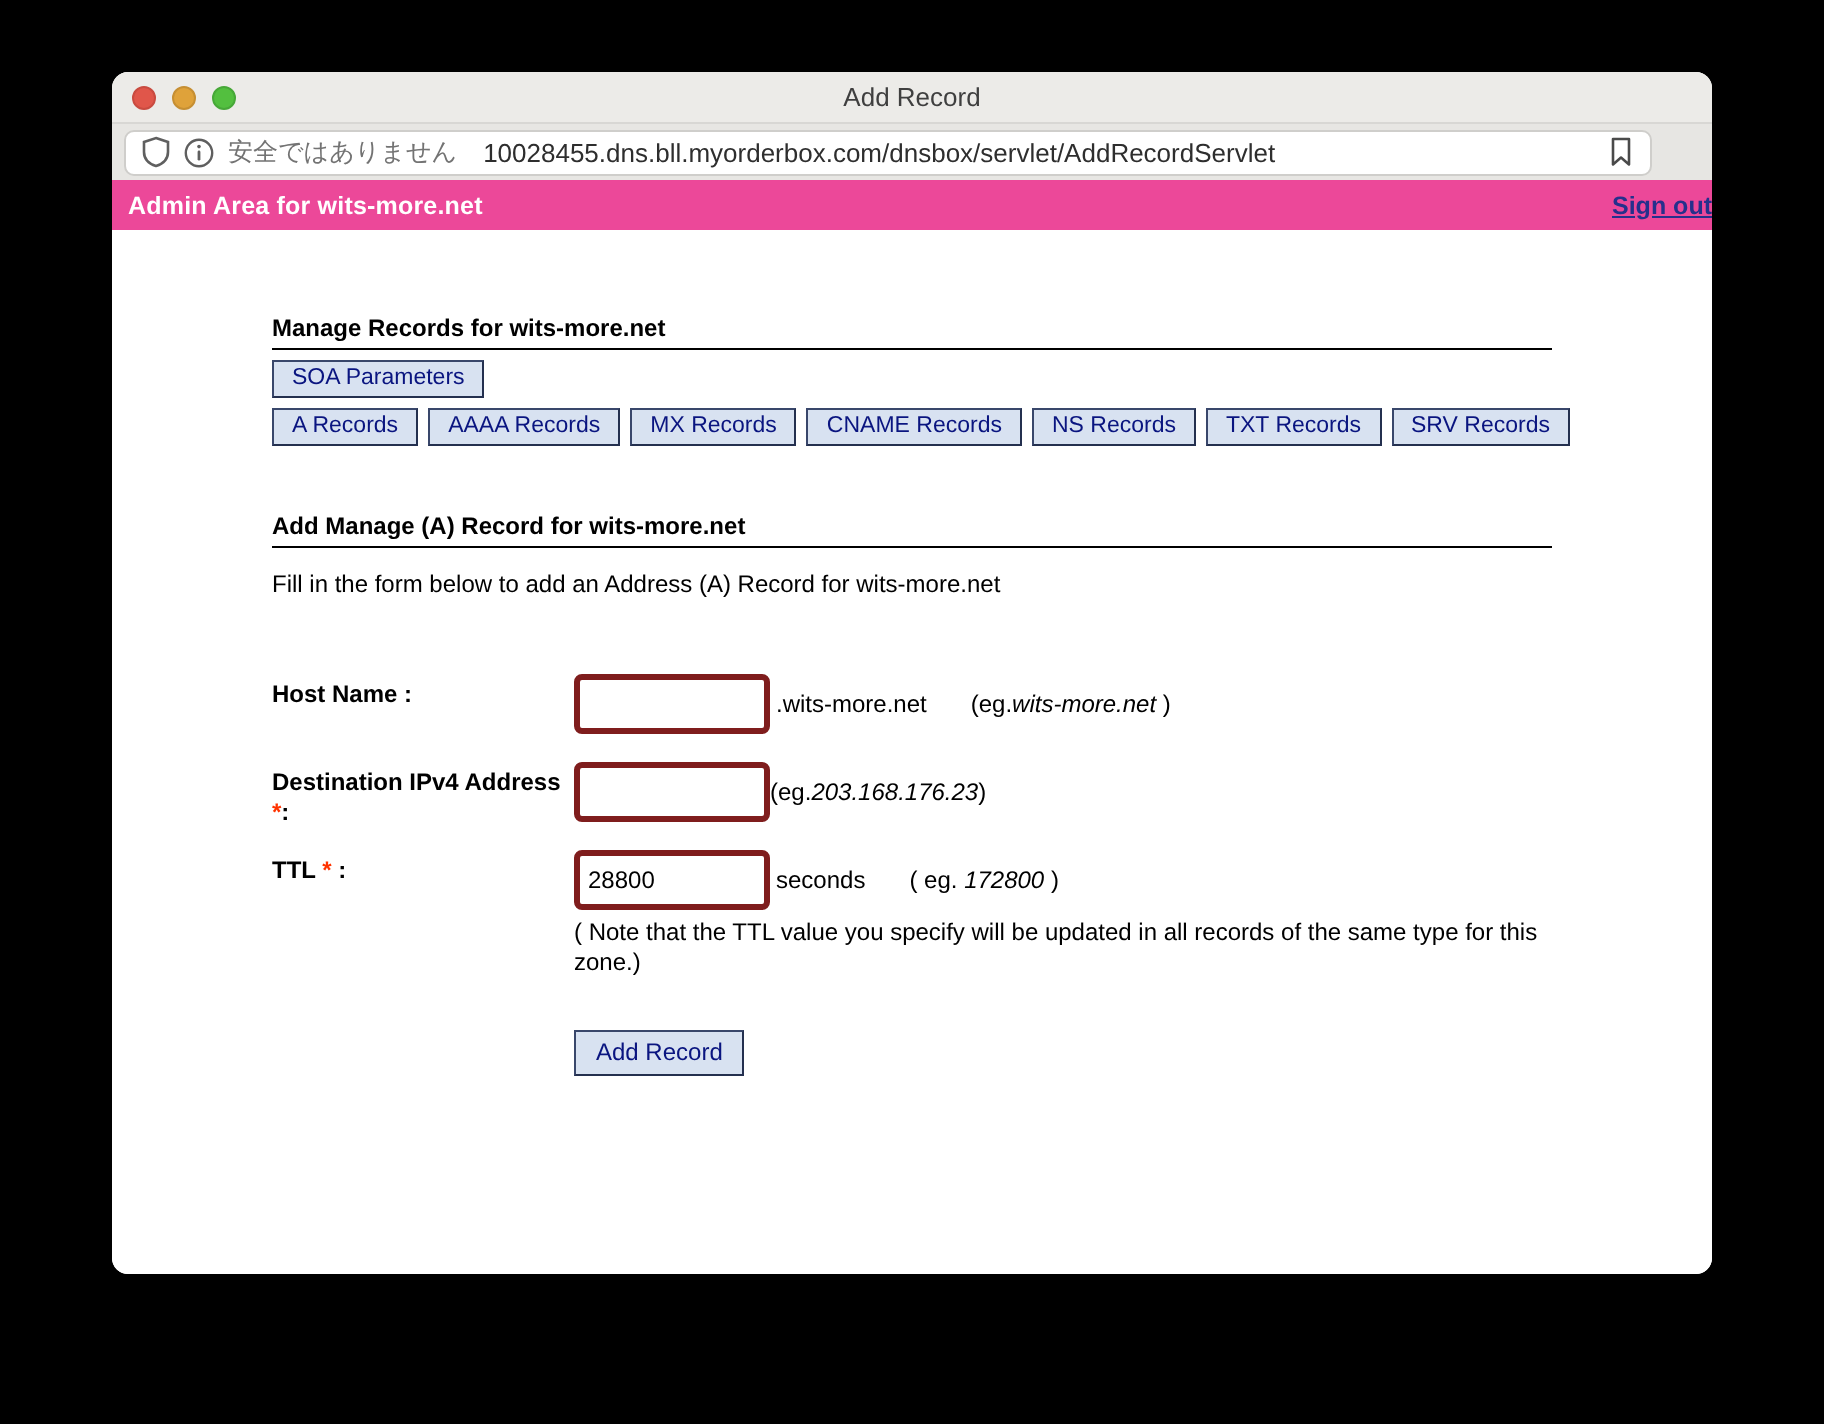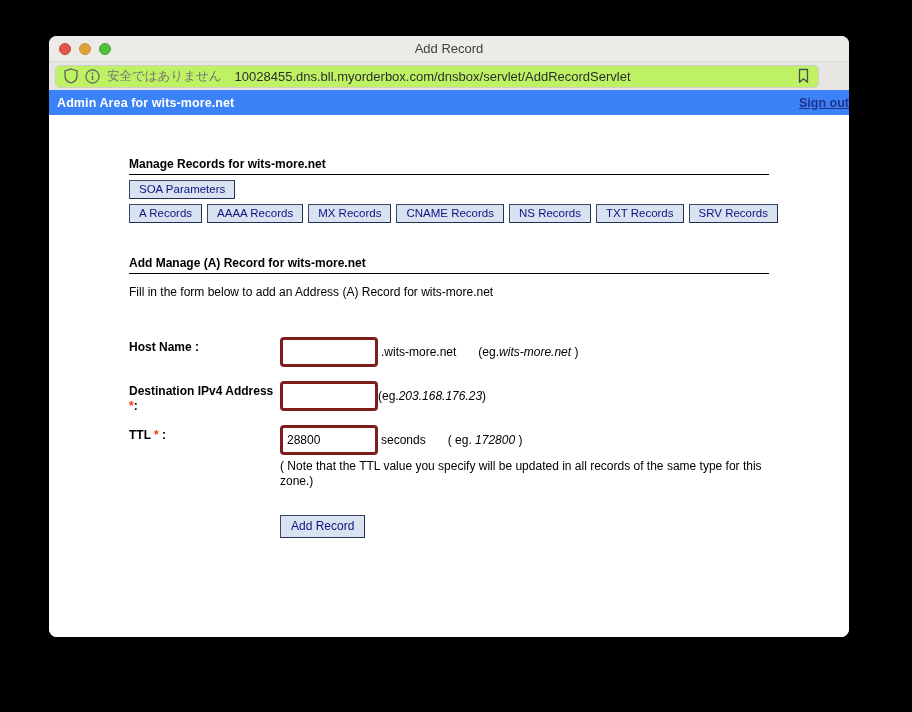--- a/index.html
+++ b/index.html
@@ -4,21 +4,21 @@
 <style>
   * { margin:0; padding:0; box-sizing:border-box; }
   html,body { width:912px; height:712px; }
   body {
     background:#000;
     font-family:"Liberation Sans","DejaVu Sans",sans-serif;
     position:relative;
     overflow:hidden;
   }
   .window {
-    position:absolute; left:49px; top:36px; width:800px; height:601px;
+    position:absolute; left:56px; top:36px; width:800px; height:601px;
     border-radius:8px; overflow:hidden; background:#fff;
     box-shadow:0 10px 30px rgba(0,0,0,.6);
     display:flex; flex-direction:column;
   }
   
   .titlebar {
     height:26px; background:#ecebe8; border-bottom:1px solid #d8d7d4;
     display:flex; align-items:center; position:relative; flex:0 0 auto;
   }
   .traffic { display:flex; gap:8px; margin-left:10px; }
@@ -26,31 +26,31 @@
   .dot.red    { background:#e0564a; border:1px solid #c94b40; }
   .dot.yellow { background:#dfa23a; border:1px solid #c68f33; }
   .dot.green  { background:#53bf3f; border:1px solid #47a838; }
   .win-title {
     position:absolute; left:0; right:0; text-align:center;
     font-size:13px; color:#3f3f3f;
   }
   
   .toolbar { height:28px; background:#e7e6e3; display:flex; align-items:center; flex:0 0 auto; }
   .urlfield {
-    height:23px; margin:0 30px 0 6px; flex:1; background:#bef264;
+    height:23px; margin:0 30px 0 6px; flex:1; background:#ffffff;
     border:1px solid #cfcecb; border-radius:5px;
     display:flex; align-items:center; padding:0 8px; gap:7px;
     min-width:0;
   }
   .sec-label { color:#737373; font-size:12.5px; white-space:nowrap; }
   .url-text  { color:#2e2e2e; font-size:13px; white-space:nowrap; overflow:hidden; flex:1; margin-left:6px; }
   .icon-svg { display:block; }
   
   .adminbar {
-    height:25px; background:#3b82f6; display:flex; align-items:center;
+    height:25px; background:#ec4899; display:flex; align-items:center;
     padding:0 0 0 8px; flex:0 0 auto;
   }
   .admin-title { color:#fff; font-weight:bold; font-size:12.5px; letter-spacing:.1px; }
   .signout {
     margin-left:auto; color:#25308c; font-weight:bold; font-size:12.5px;
     text-decoration:underline; cursor:pointer; white-space:nowrap; padding-right:0px;
   }
   
   .content { background:#fff; flex:1; padding:42px 24px 0 80px; font-size:12px; color:#000; }
   .section-head { font-weight:bold; font-size:12px; width:640px; }

